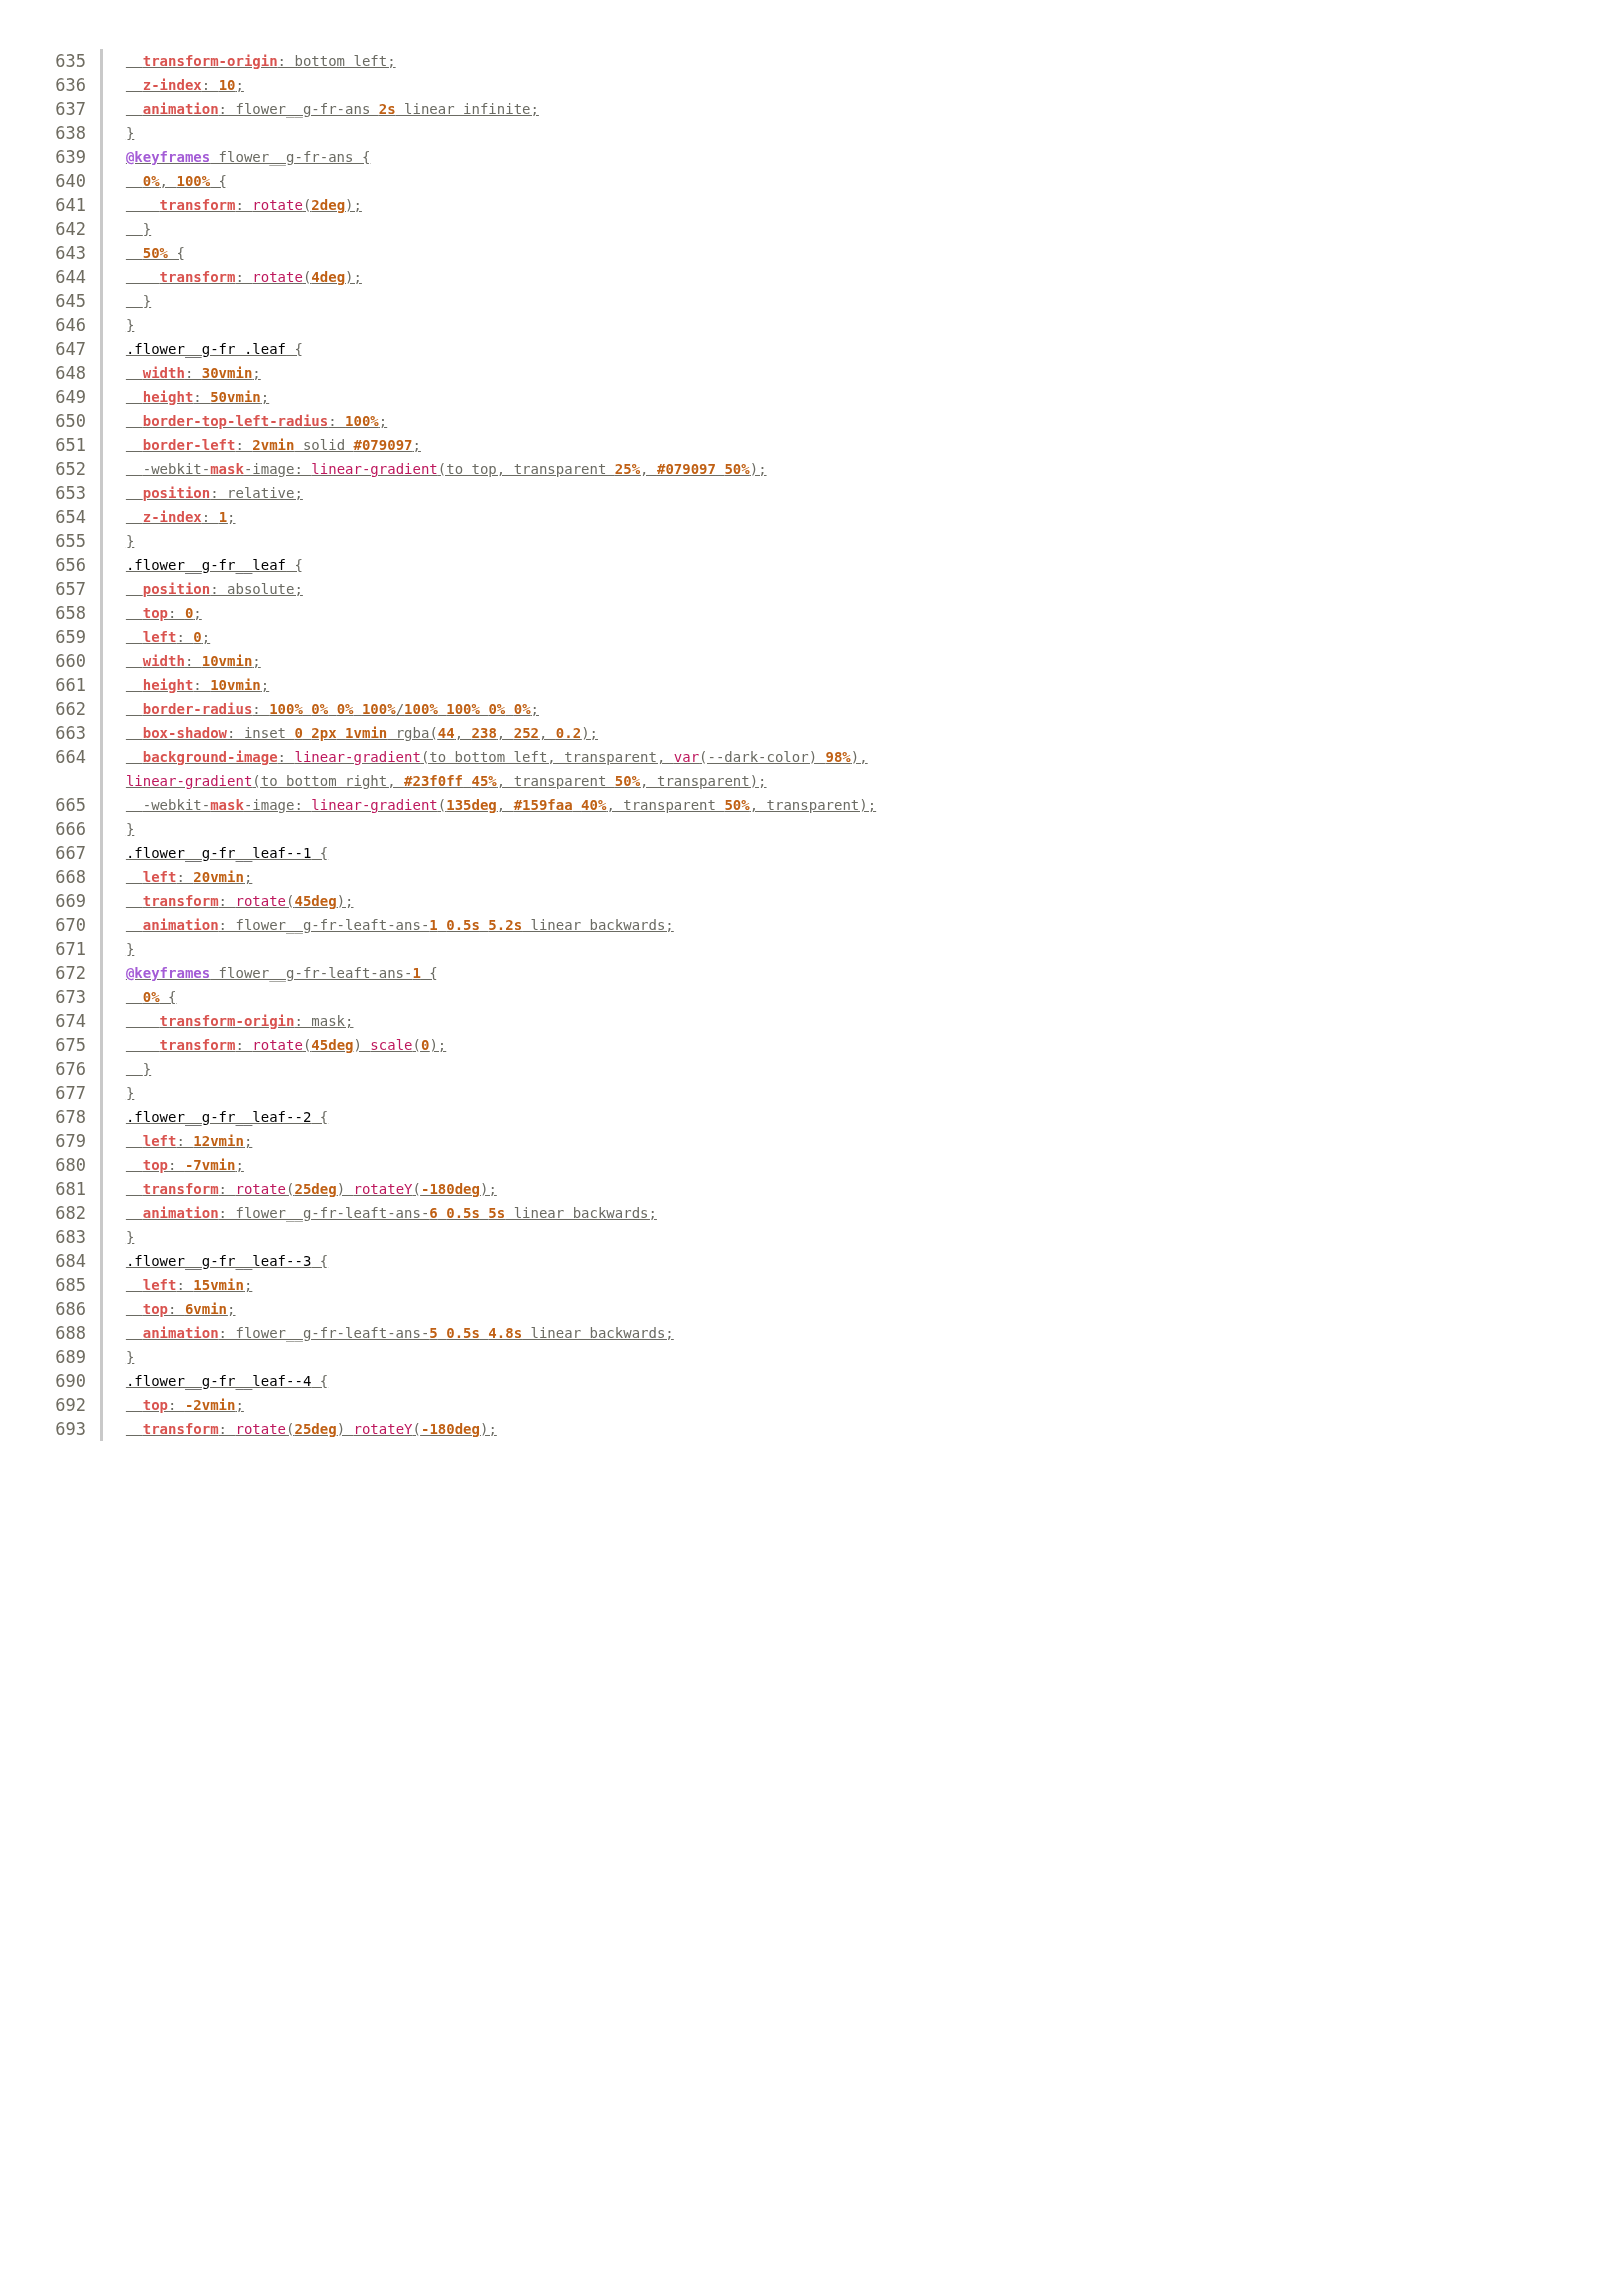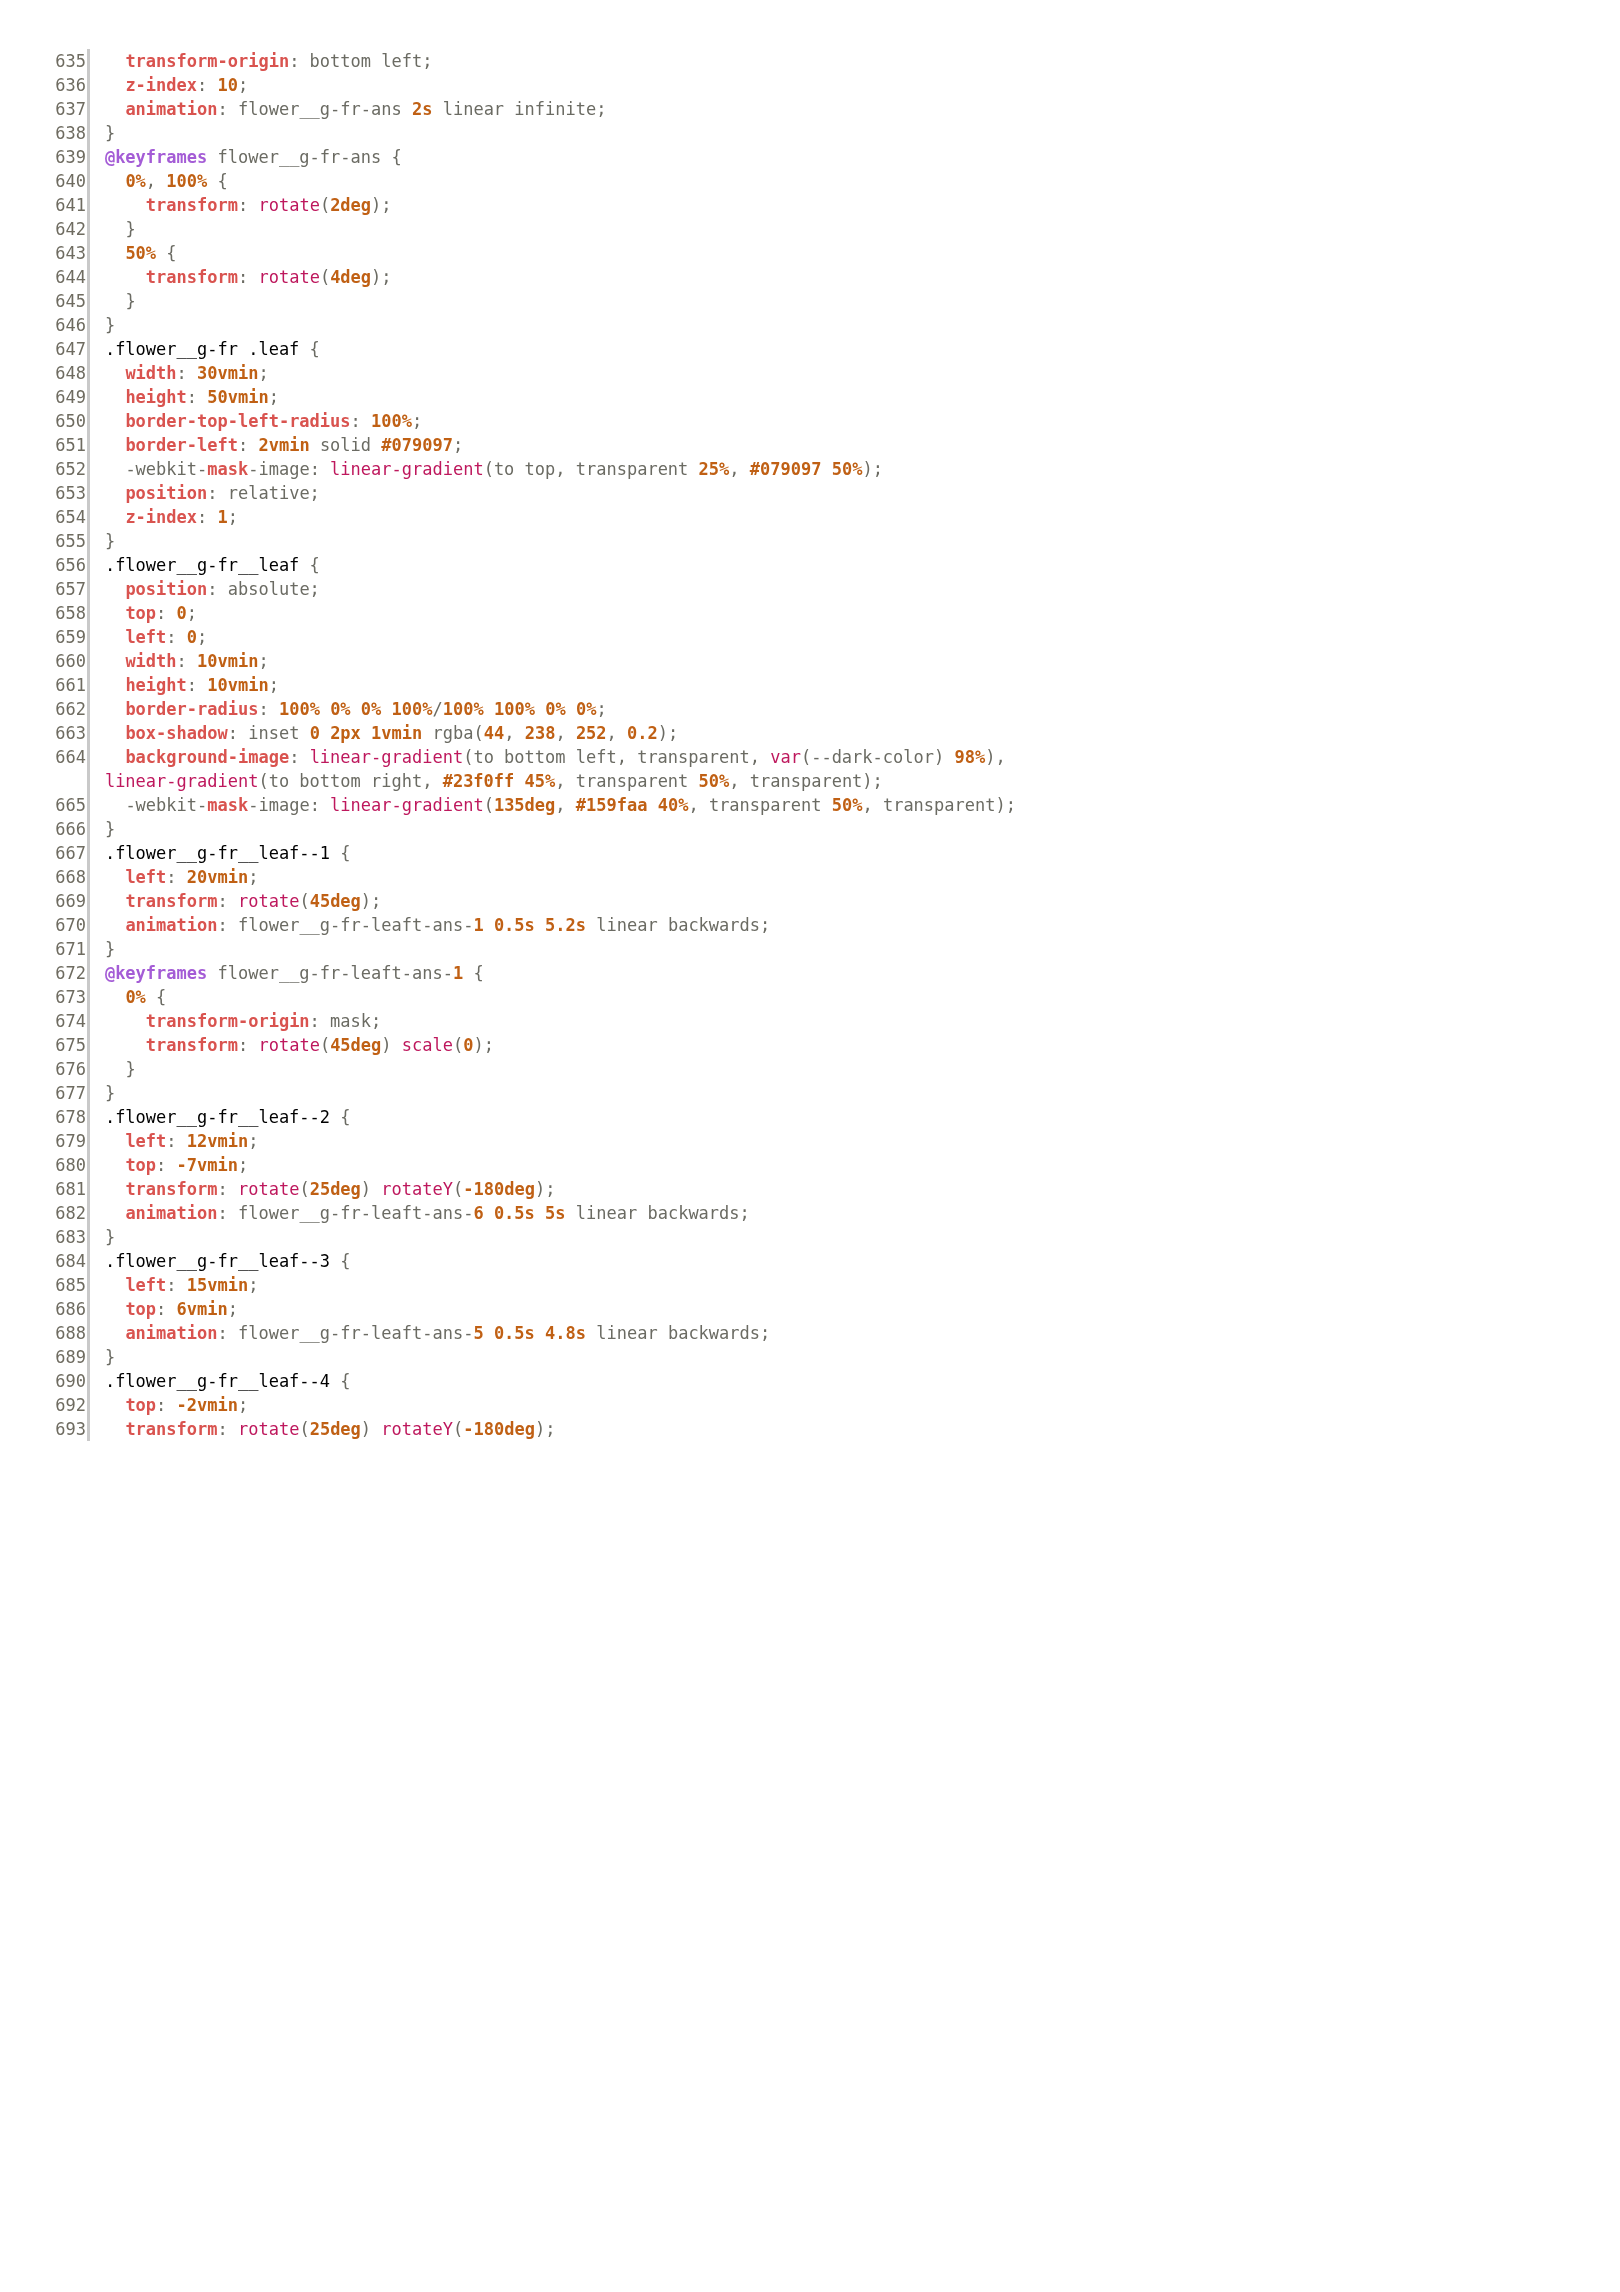--- a/index.html
+++ b/index.html
@@ -26,43 +26,44 @@
     font-size: 17px;
     line-height: 24px;
     white-space: pre;
   }
 
   .gutter {
     flex: 0 0 auto;
     width: 86px;
     text-align: right;
     color: #6e6b60;
-    padding-right: 1px;
+    padding-right: 14px;
     user-select: none;
     font-size: 17px;
     line-height: 24px;
   }
 
   .divider {
     flex: 0 0 auto;
     width: 2.9px;
     align-self: stretch;
     background: #c9c9c9;
     margin-right: 0px;
   }
 
   .code-text {
     flex: 1 1 auto;
-    padding-left: 15px;
+    padding-left: 23px;
     color: #6b6b63;
     white-space: pre-wrap;
     word-break: break-word;
-    font-size: 17px;
+    font-size: 14px;
     line-height: 24px;
     text-indent: 0;
+    text-decoration: underline;
   }
 
   
   .code-text.wrapped {
     text-indent: 0;
   }
 
   
   .tok-plain   { color: #6b6b63; }
   .tok-prop    { color: #d9534f; font-weight: bold; }

